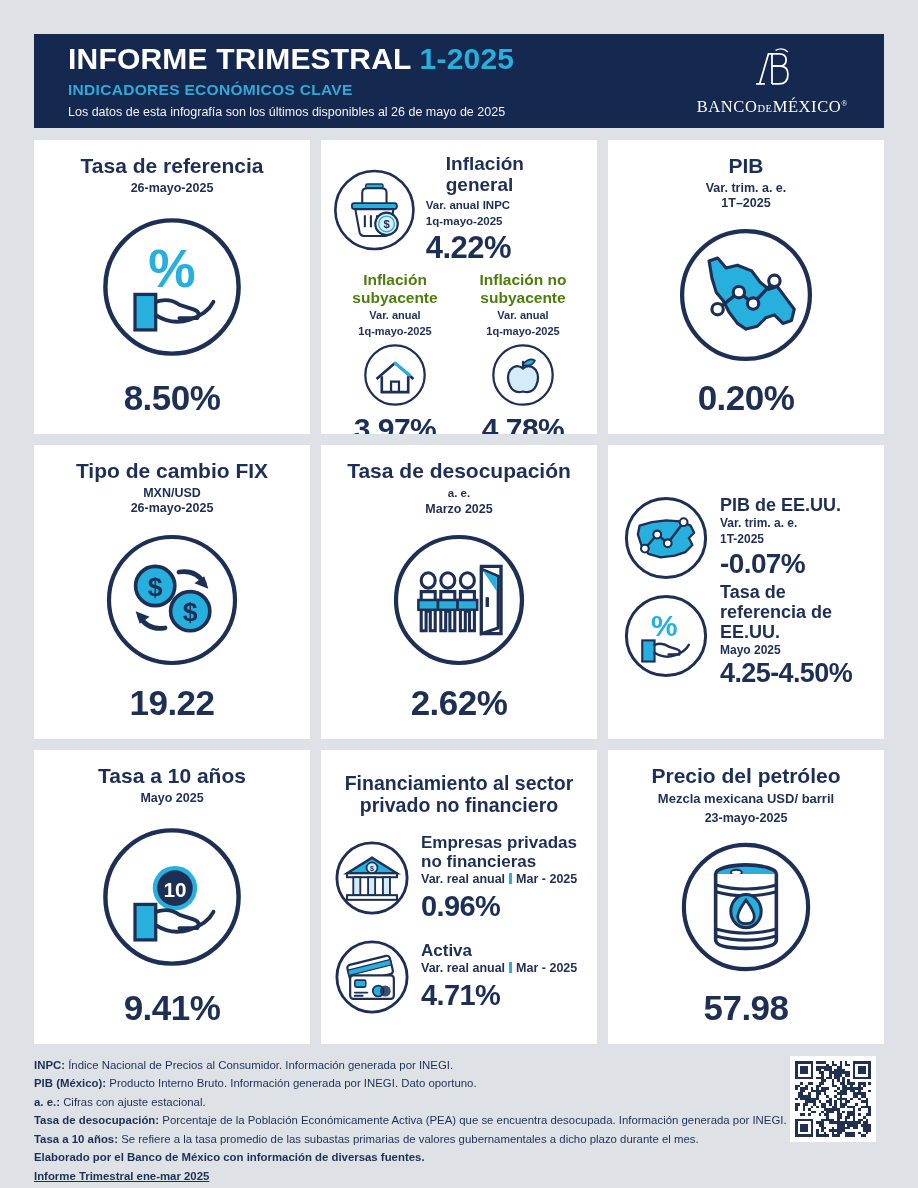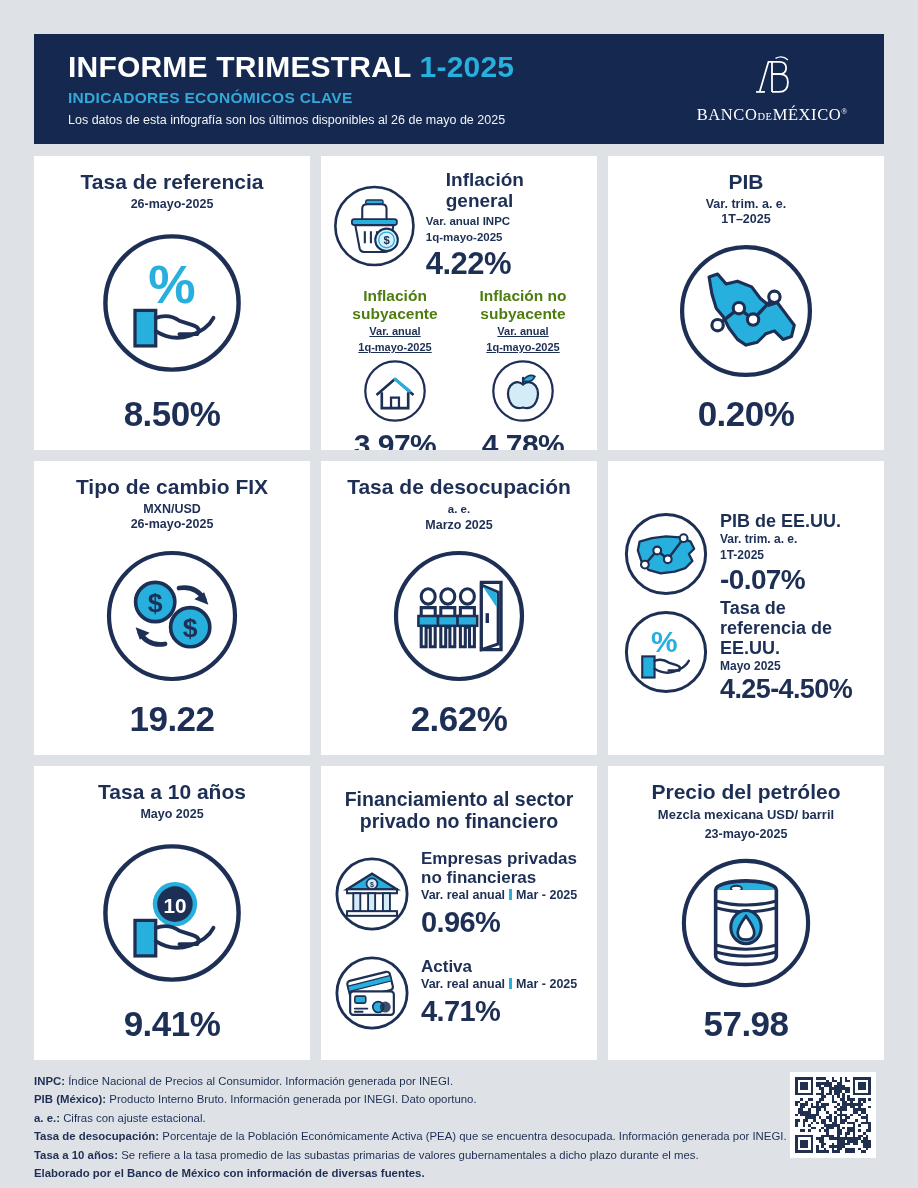--- a/index.html
+++ b/index.html
@@ -8,21 +8,21 @@
     background: #dee1e6;
     font-family: "Liberation Sans", sans-serif;
     overflow: hidden;
   }
   .page { position: relative; width: 918px; height: 1188px; padding: 0 18px; }
 
   
   .header {
     position: relative;
     margin: 34px 16px 0 16px;
-    height: 110px;
+    height: 94px;
     background: #142850;
     display: flex; align-items: center;
     padding: 0 28px 0 34px;
   }
   .header-left { flex: 1 1 auto; }
   .h-title {
     font-size: 30px; font-weight: bold; color: #ffffff;
     letter-spacing: 0.2px; line-height: 1.05;
   }
   .h-title .accent { color: #27b0dd; }
@@ -75,21 +75,21 @@
 
   
   .inflation-top { display: flex; align-items: center; gap: 8px; width: 100%; justify-content: center; }
   .inflation-top-text { text-align: left; }
   .inflation-top-text .t { font-size: 19px; font-weight: bold; color: #1d2f54; line-height: 1.1; padding-left: 20px; }
   .inflation-top-text .s { font-size: 11.5px; font-weight: bold; color: #1d2f54; line-height: 1.25; margin-top: 2px;}
   .inflation-top-text .v { font-size: 31px; font-weight: bold; color: #1d2f54; line-height: 1.15; margin-top: 1px; letter-spacing: -0.5px;}
   .inflation-bottom { display: flex; width: 100%; margin-top: 6px; }
   .inf-col { flex: 1 1 50%; display: flex; flex-direction: column; align-items: center; }
   .inf-col .t { font-size: 15.5px; font-weight: bold; color: #4d7c0f; text-align: center; line-height: 1.12; }
-  .inf-col .s { font-size: 11px; font-weight: bold; color: #1d2f54; text-align: center; line-height: 1.2; margin-top: 3px; text-decoration: underline;}
+  .inf-col .s { font-size: 11px; font-weight: bold; color: #1d2f54; text-align: center; line-height: 1.2; margin-top: 3px;}
   .inf-col .v { font-size: 30px; font-weight: bold; color: #1d2f54; margin-top: 2px; letter-spacing: -0.5px;}
 
   
   .srow { display: flex; align-items: center; gap: 10px; width: 100%; }
   .srow .txt { flex: 1 1 auto; text-align: left; }
   .srow .t { font-size: 18px; font-weight: bold; color: #1d2f54; line-height: 1.12; }
   .srow .s { font-size: 12px; font-weight: bold; color: #1d2f54; line-height: 1.25; margin-top: 1px; }
   .srow .v { font-size: 28px; font-weight: bold; color: #1d2f54; line-height: 1.18; letter-spacing: -0.6px; }
   .sep-bar { display:inline-block; width: 3px; height: 11px; background:#27b0dd; vertical-align:-1px; margin: 0 4px; }
 

